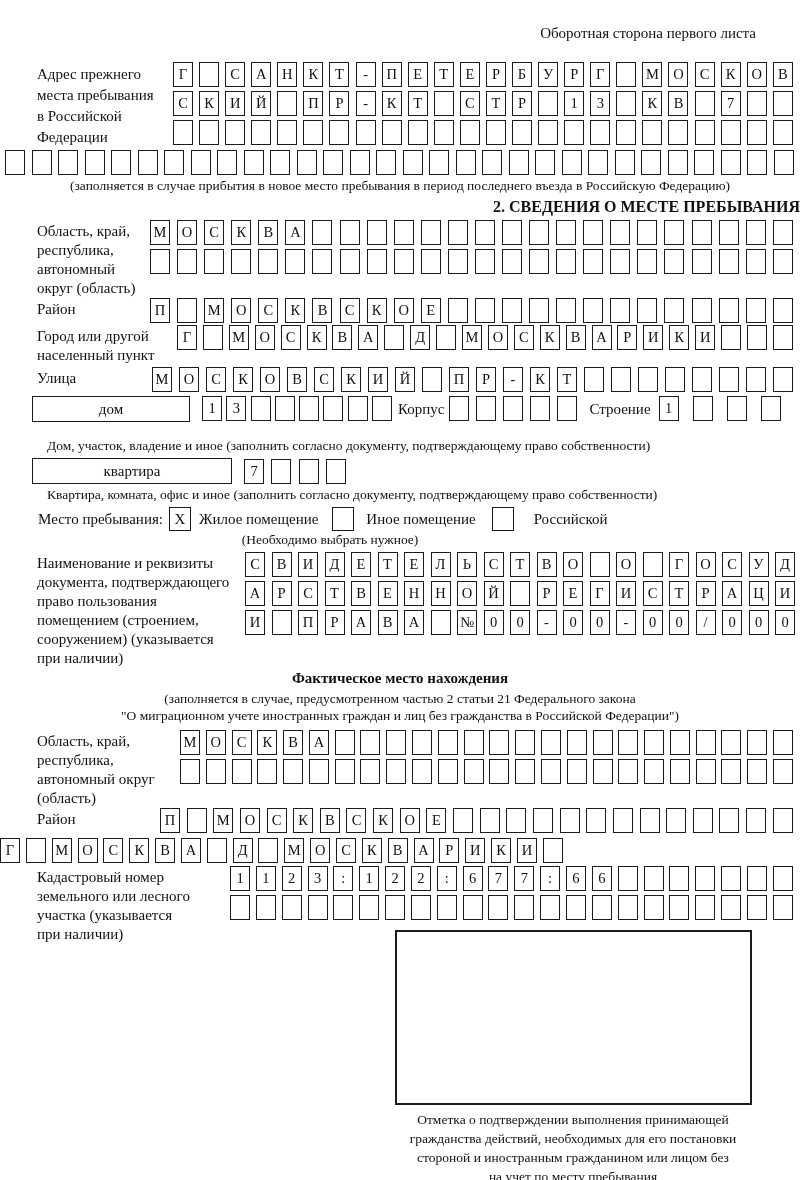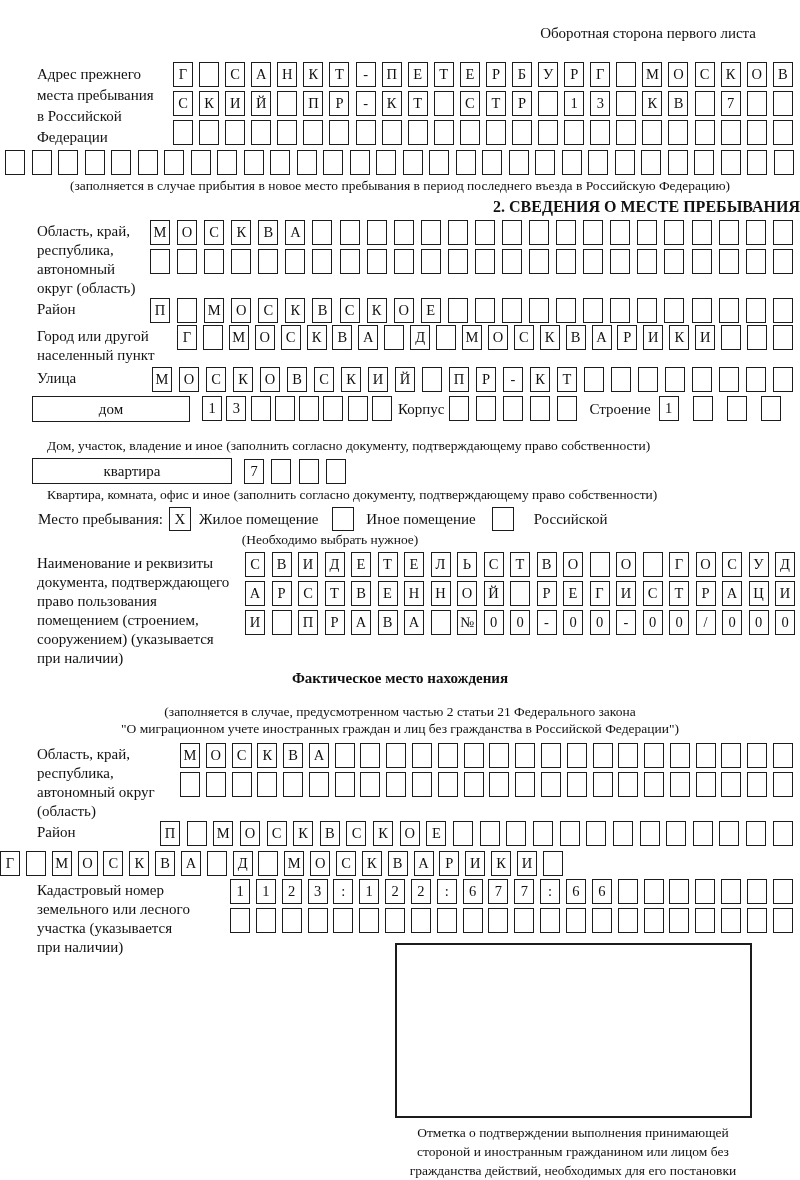--- a/index.html
+++ b/index.html
@@ -450,21 +450,21 @@
         <div class="cell">0</div>
         <div class="cell">/</div>
         <div class="cell">0</div>
         <div class="cell">0</div>
         <div class="cell">0</div>
       </div>
   </div>
 </div>
 
 <div class="titlef" style="margin-top:2px">Фактическое место нахождения</div>
-<div class="note" style="margin-top:16px; line-height:17px">
+<div class="note" style="margin-top:3px; line-height:17px">
   <div>(заполняется в случае, предусмотренном частью 2 статьи 21 Федерального закона</div>
   <div>"О миграционном учете иностранных граждан и лиц без гражданства в Российской Федерации")</div>
 </div>
 
 <div class="frow" style="margin-top:6px">
   <div class="lblcol" style="flex-basis:180px">
     <div>Область, край,</div>
     <div>республика,</div>
     <div>автономный округ</div>
     <div>(область)</div>
@@ -637,16 +637,16 @@
         <div class="cell"></div>
         <div class="cell"></div>
         <div class="cell"></div>
       </div>
   </div>
 </div>
 
 <div class="bigbox"></div>
 <div class="caption">
   <div>Отметка о подтверждении выполнения принимающей</div>
+  <div>гражданства действий, необходимых для его постановки</div>
   <div>стороной и иностранным гражданином или лицом без</div>
-  <div>гражданства действий, необходимых для его постановки</div>
   <div>на учет по месту пребывания</div>
 </div>
 
 </body></html>

